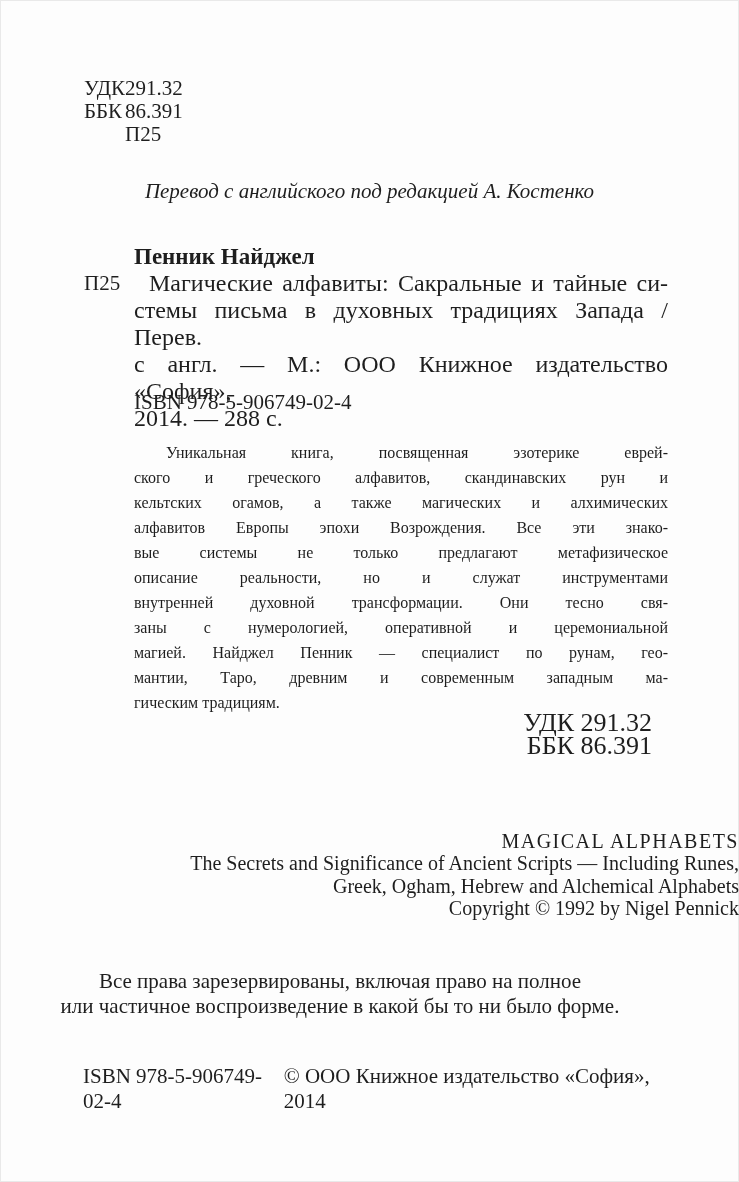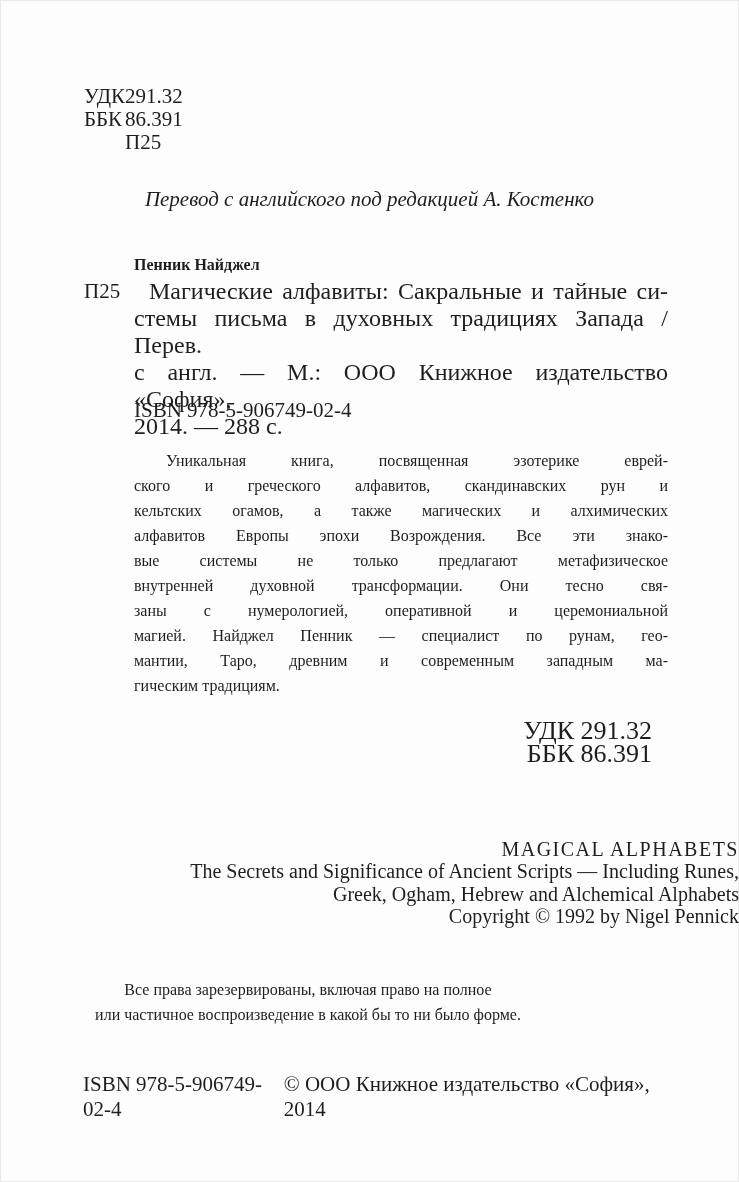--- a/index.html
+++ b/index.html
@@ -5,35 +5,35 @@
   html, body { margin: 0; padding: 0; }
   body {
     width: 739px; height: 1182px;
     background: #fdfdfd;
     font-family: "Liberation Serif", "DejaVu Serif", serif;
     color: #1e1e1e;
     position: relative;
     overflow: hidden;
     box-shadow: inset 0 0 0 1px #e9e9e9;
   }
-  .abs { position: absolute; margin-top: 8px; }
+  .abs { position: absolute; }
 
   
   .top-codes { left: 84px; top: 77px; font-size: 21px; line-height: 23px; }
   .top-codes .row { display: flex; }
   .top-codes .lbl { display: inline-block; width: 41px; }
 
   
   .translator {
     left: 0; top: 179px; width: 739px;
     text-align: center; font-style: italic; font-size: 21px; line-height: 25px;
   }
 
   
-  .author { left: 134px; top: 243px; font-size: 16px; line-height: 27px; font-weight: bold; }
+  .author { left: 134px; top: 243px; font-size: 23px; line-height: 27px; font-weight: bold; }
   .p25-index { left: 84px; top: 270px; font-size: 21px; line-height: 27px; }
   .desc { left: 134px; top: 270px; width: 534px; font-size: 24px; line-height: 27px; }
   .isbn-top { left: 134px; top: 390px; font-size: 21px; line-height: 25px; }
 
   
   .annotation { left: 134px; top: 440px; width: 534px; font-size: 16px; line-height: 25px; }
 
   
   .justify .line { text-align: justify; text-align-last: justify; }
   .justify .line:last-child { text-align-last: left; }
@@ -41,21 +41,21 @@
   .annotation .line:first-child { padding-left: 32px; }
 
   
   .codes-right { right: 87px; top: 712px; font-size: 26px; line-height: 22.5px; text-align: right; }
 
   
   .original { left: 0; top: 830px; width: 739px; text-align: right; font-size: 20px; line-height: 22.4px; }
   .original .title { letter-spacing: 1.5px; }
 
   
-  .rights { left: 0; top: 969px; width: 616px; text-align: center; font-size: 16px; line-height: 25.4px; }
+  .rights { left: 0; top: 969px; width: 616px; text-align: center; font-size: 21px; line-height: 25.4px; padding-left: 32px; }
 
   
   .footer-row {
     left: 83px; top: 1064px; width: 582px;
     display: flex; justify-content: space-between;
     font-size: 21px; line-height: 25px;
   }
 </style>
 </head>
 <body>
@@ -86,20 +86,21 @@
     <div class="line">2014. — 288 с.</div>
   </div>
 <div class="abs isbn-top">ISBN 978-5-906749-02-4</div>
 
 <div class="abs annotation justify">
     <div class="line">Уникальная книга, посвященная эзотерике еврей-</div>
     <div class="line">ского и греческого алфавитов, скандинавских рун и</div>
     <div class="line">кельтских огамов, а также магических и алхимических</div>
     <div class="line">алфавитов Европы эпохи Возрождения. Все эти знако-</div>
     <div class="line">вые системы не только предлагают метафизическое</div>
+    <div class="line">описание реальности, но и служат инструментами</div>
     <div class="line">внутренней духовной трансформации. Они тесно свя-</div>
     <div class="line">заны с нумерологией, оперативной и церемониальной</div>
     <div class="line">магией. Найджел Пенник — специалист по рунам, гео-</div>
     <div class="line">мантии, Таро, древним и современным западным ма-</div>
     <div class="line">гическим традициям.</div>
   </div>
 
 <div class="abs codes-right">
   <div>УДК 291.32</div>
   <div>ББК 86.391</div>

